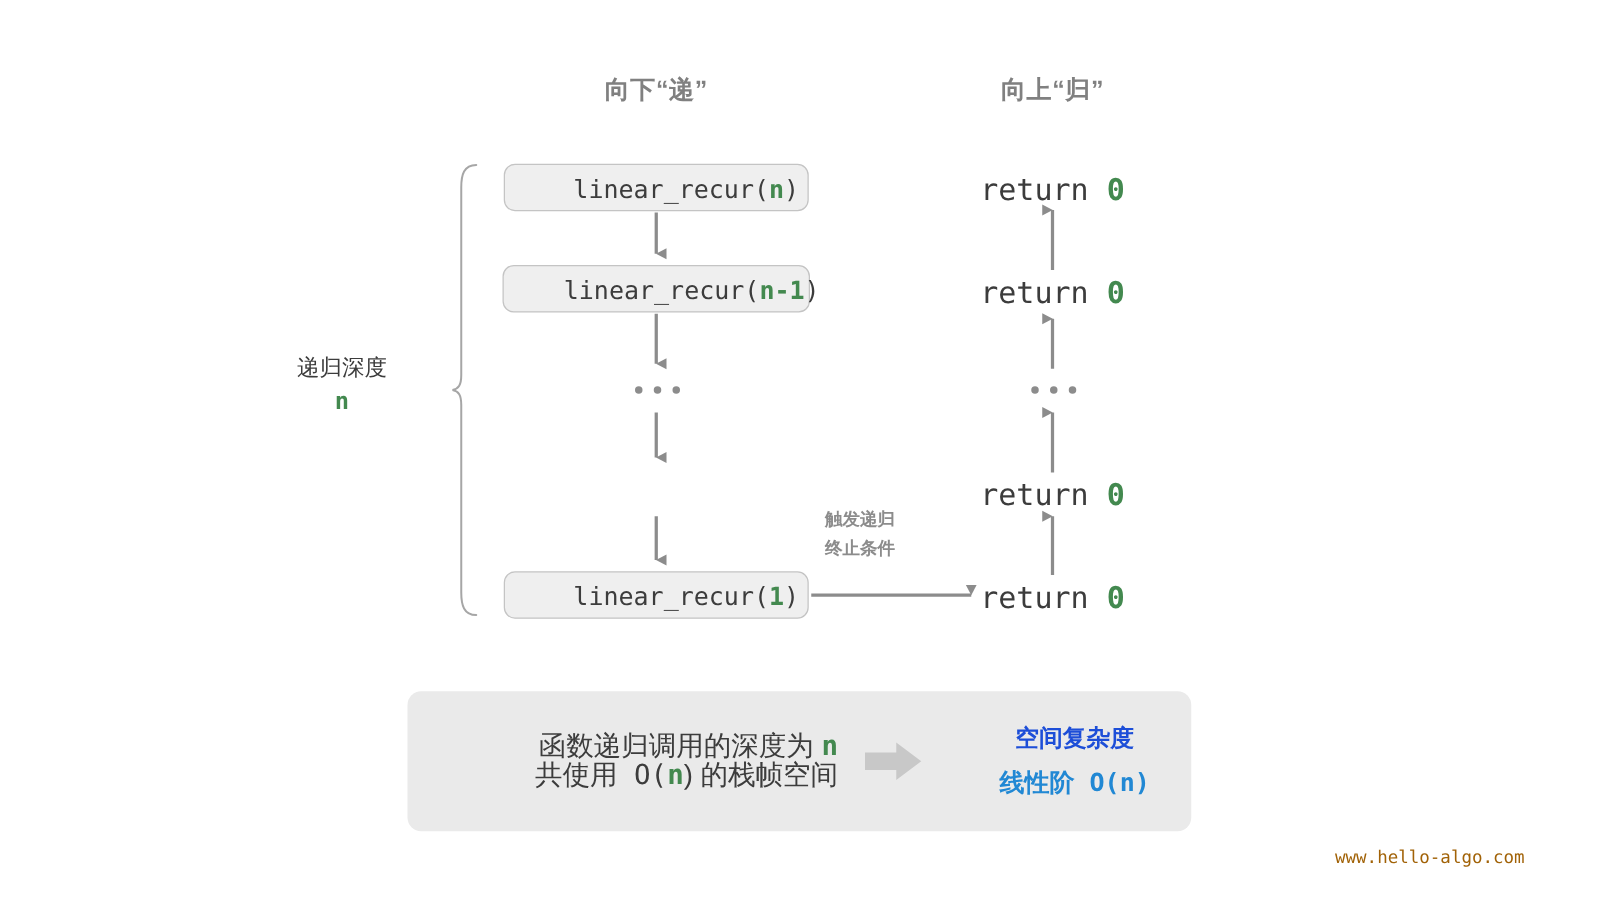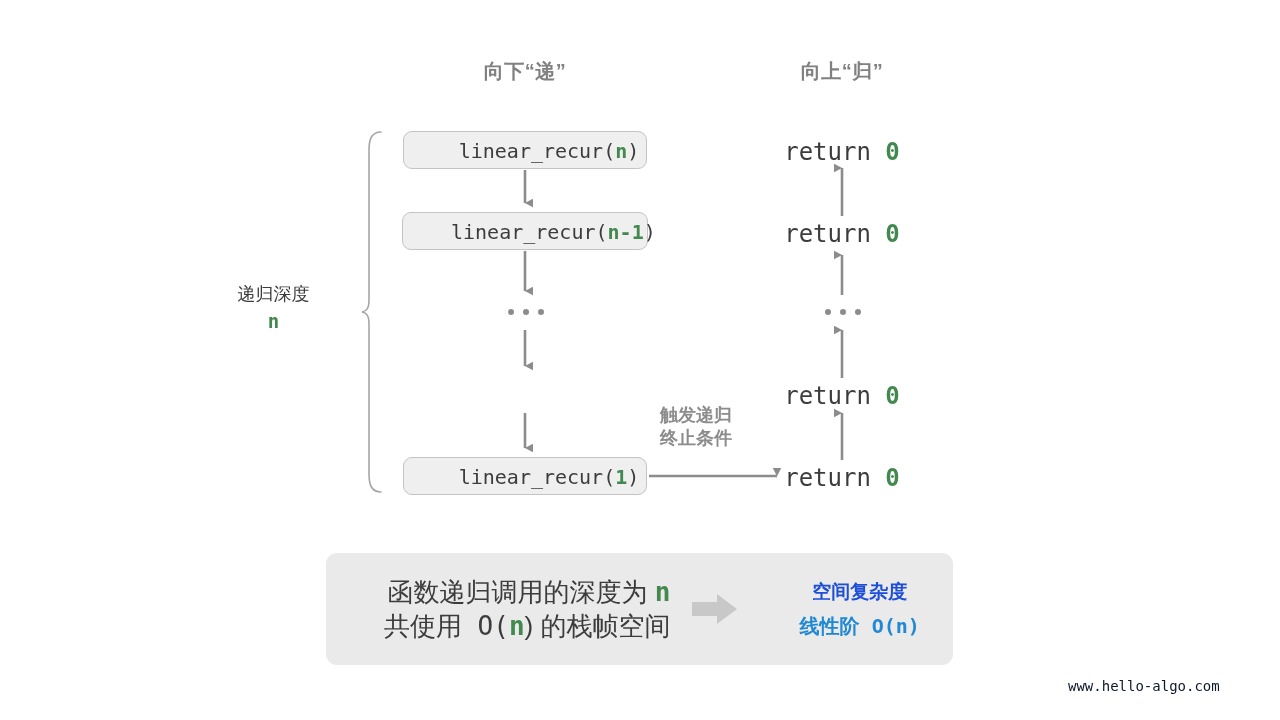--- a/index.html
+++ b/index.html
@@ -98,21 +98,21 @@
     font-family: "DejaVu Sans Mono", "Liberation Mono", monospace;
     font-size: 19px;
     font-weight: bold;
     color: #43894f;
     line-height: 28px;
   }
 
   
   .trigger-note {
     position: absolute;
-    font-size: 18px;
+    font-size: 14px;
     font-weight: bold;
     color: #8c8c8c;
     line-height: 23px;
     white-space: nowrap;
     text-align: left;
   }
 
   
   .callout {
     position: absolute;
@@ -121,23 +121,23 @@
     box-sizing: border-box;
     display: flex;
     align-items: center;
   }
   .callout-left {
     text-align: right;
     white-space: nowrap;
   }
   .callout-left .line {
     display: block;
-    font-size: 26px;
+    font-size: 22px;
     color: #3c3c3c;
-    line-height: 34px;
+    line-height: 22px;
   }
   .callout-left .hl,
   .callout-right .hl { color: #43894f; font-weight: bold; }
   .mono { font-family: "DejaVu Sans Mono", "Liberation Mono", monospace; }
 
   .block-arrow {
     width: 46px;
     height: 34px;
   }
 
@@ -158,21 +158,21 @@
     font-weight: bold;
     color: #2188d4;
     line-height: 34px;
   }
 
   
   .watermark {
     position: absolute;
     font-family: "DejaVu Sans Mono", "Liberation Mono", monospace;
     font-size: 14px;
-    color: #0f172a;
+    color: #a16207;
     white-space: nowrap;
   }
 </style>
 </head>
 <body>
 
 <div id="canvas">
 
   <svg id="arrows" viewBox="0 0 1280 720" xmlns="http://www.w3.org/2000/svg">
     <defs>

